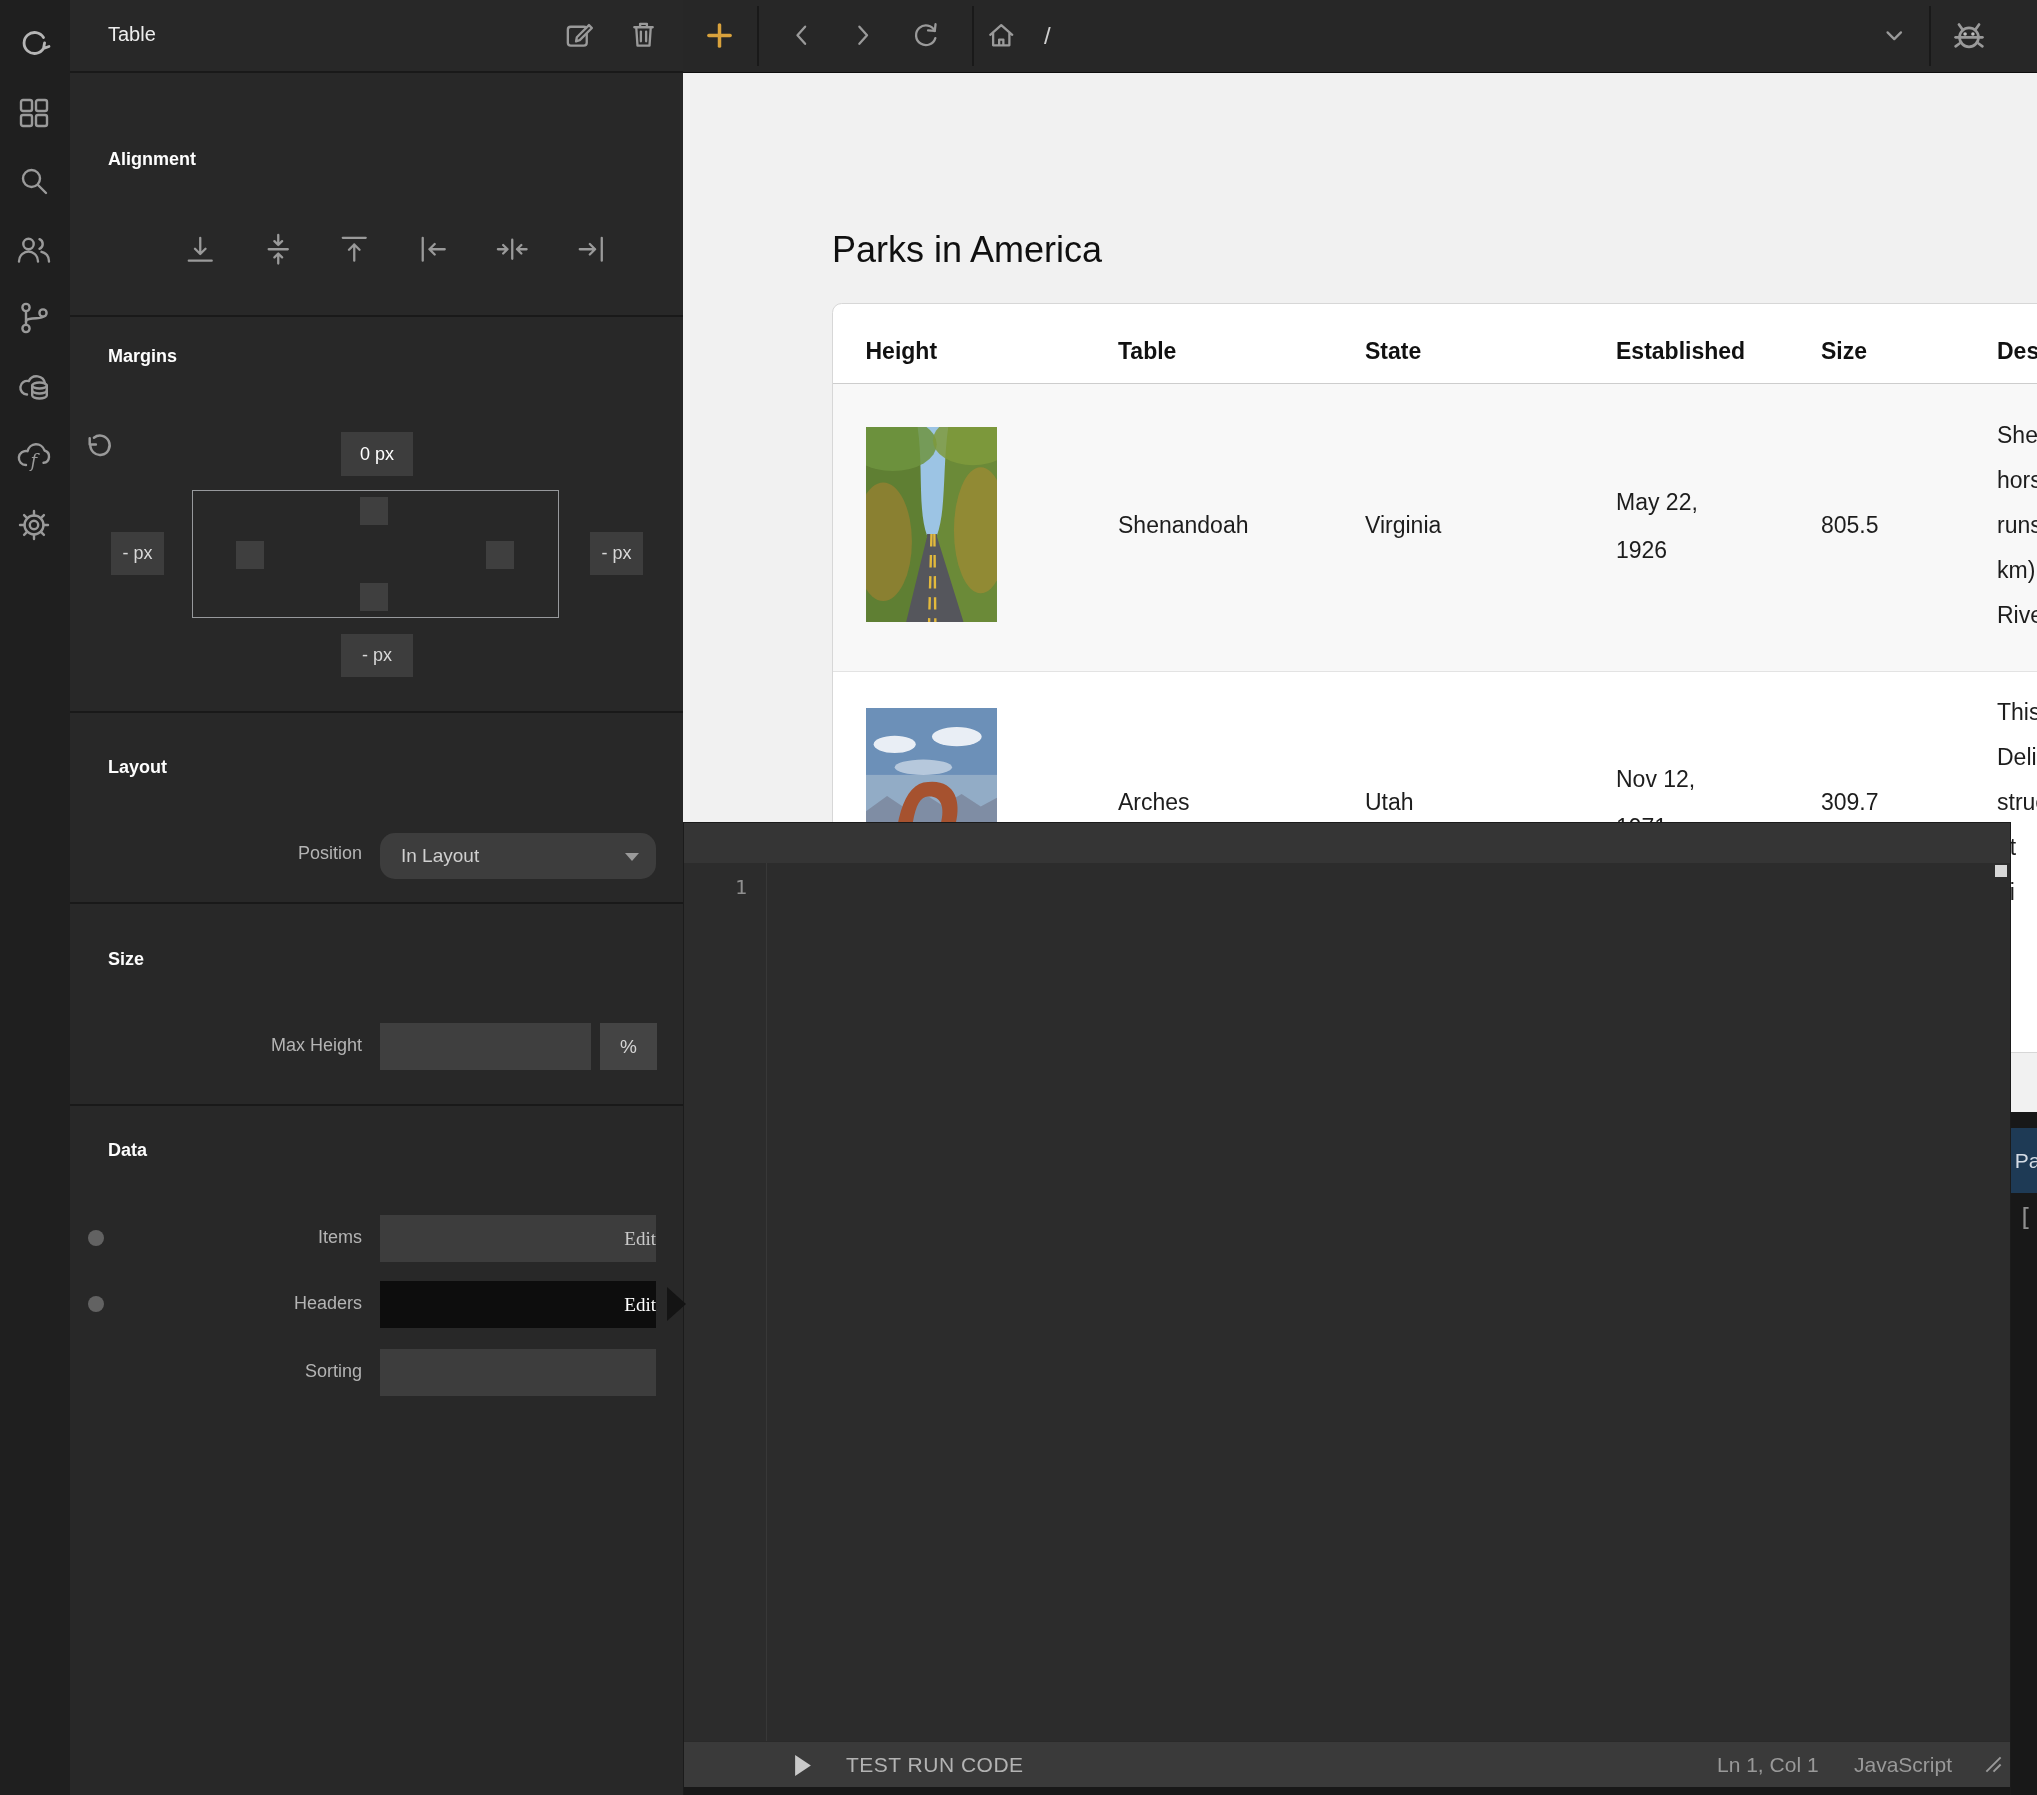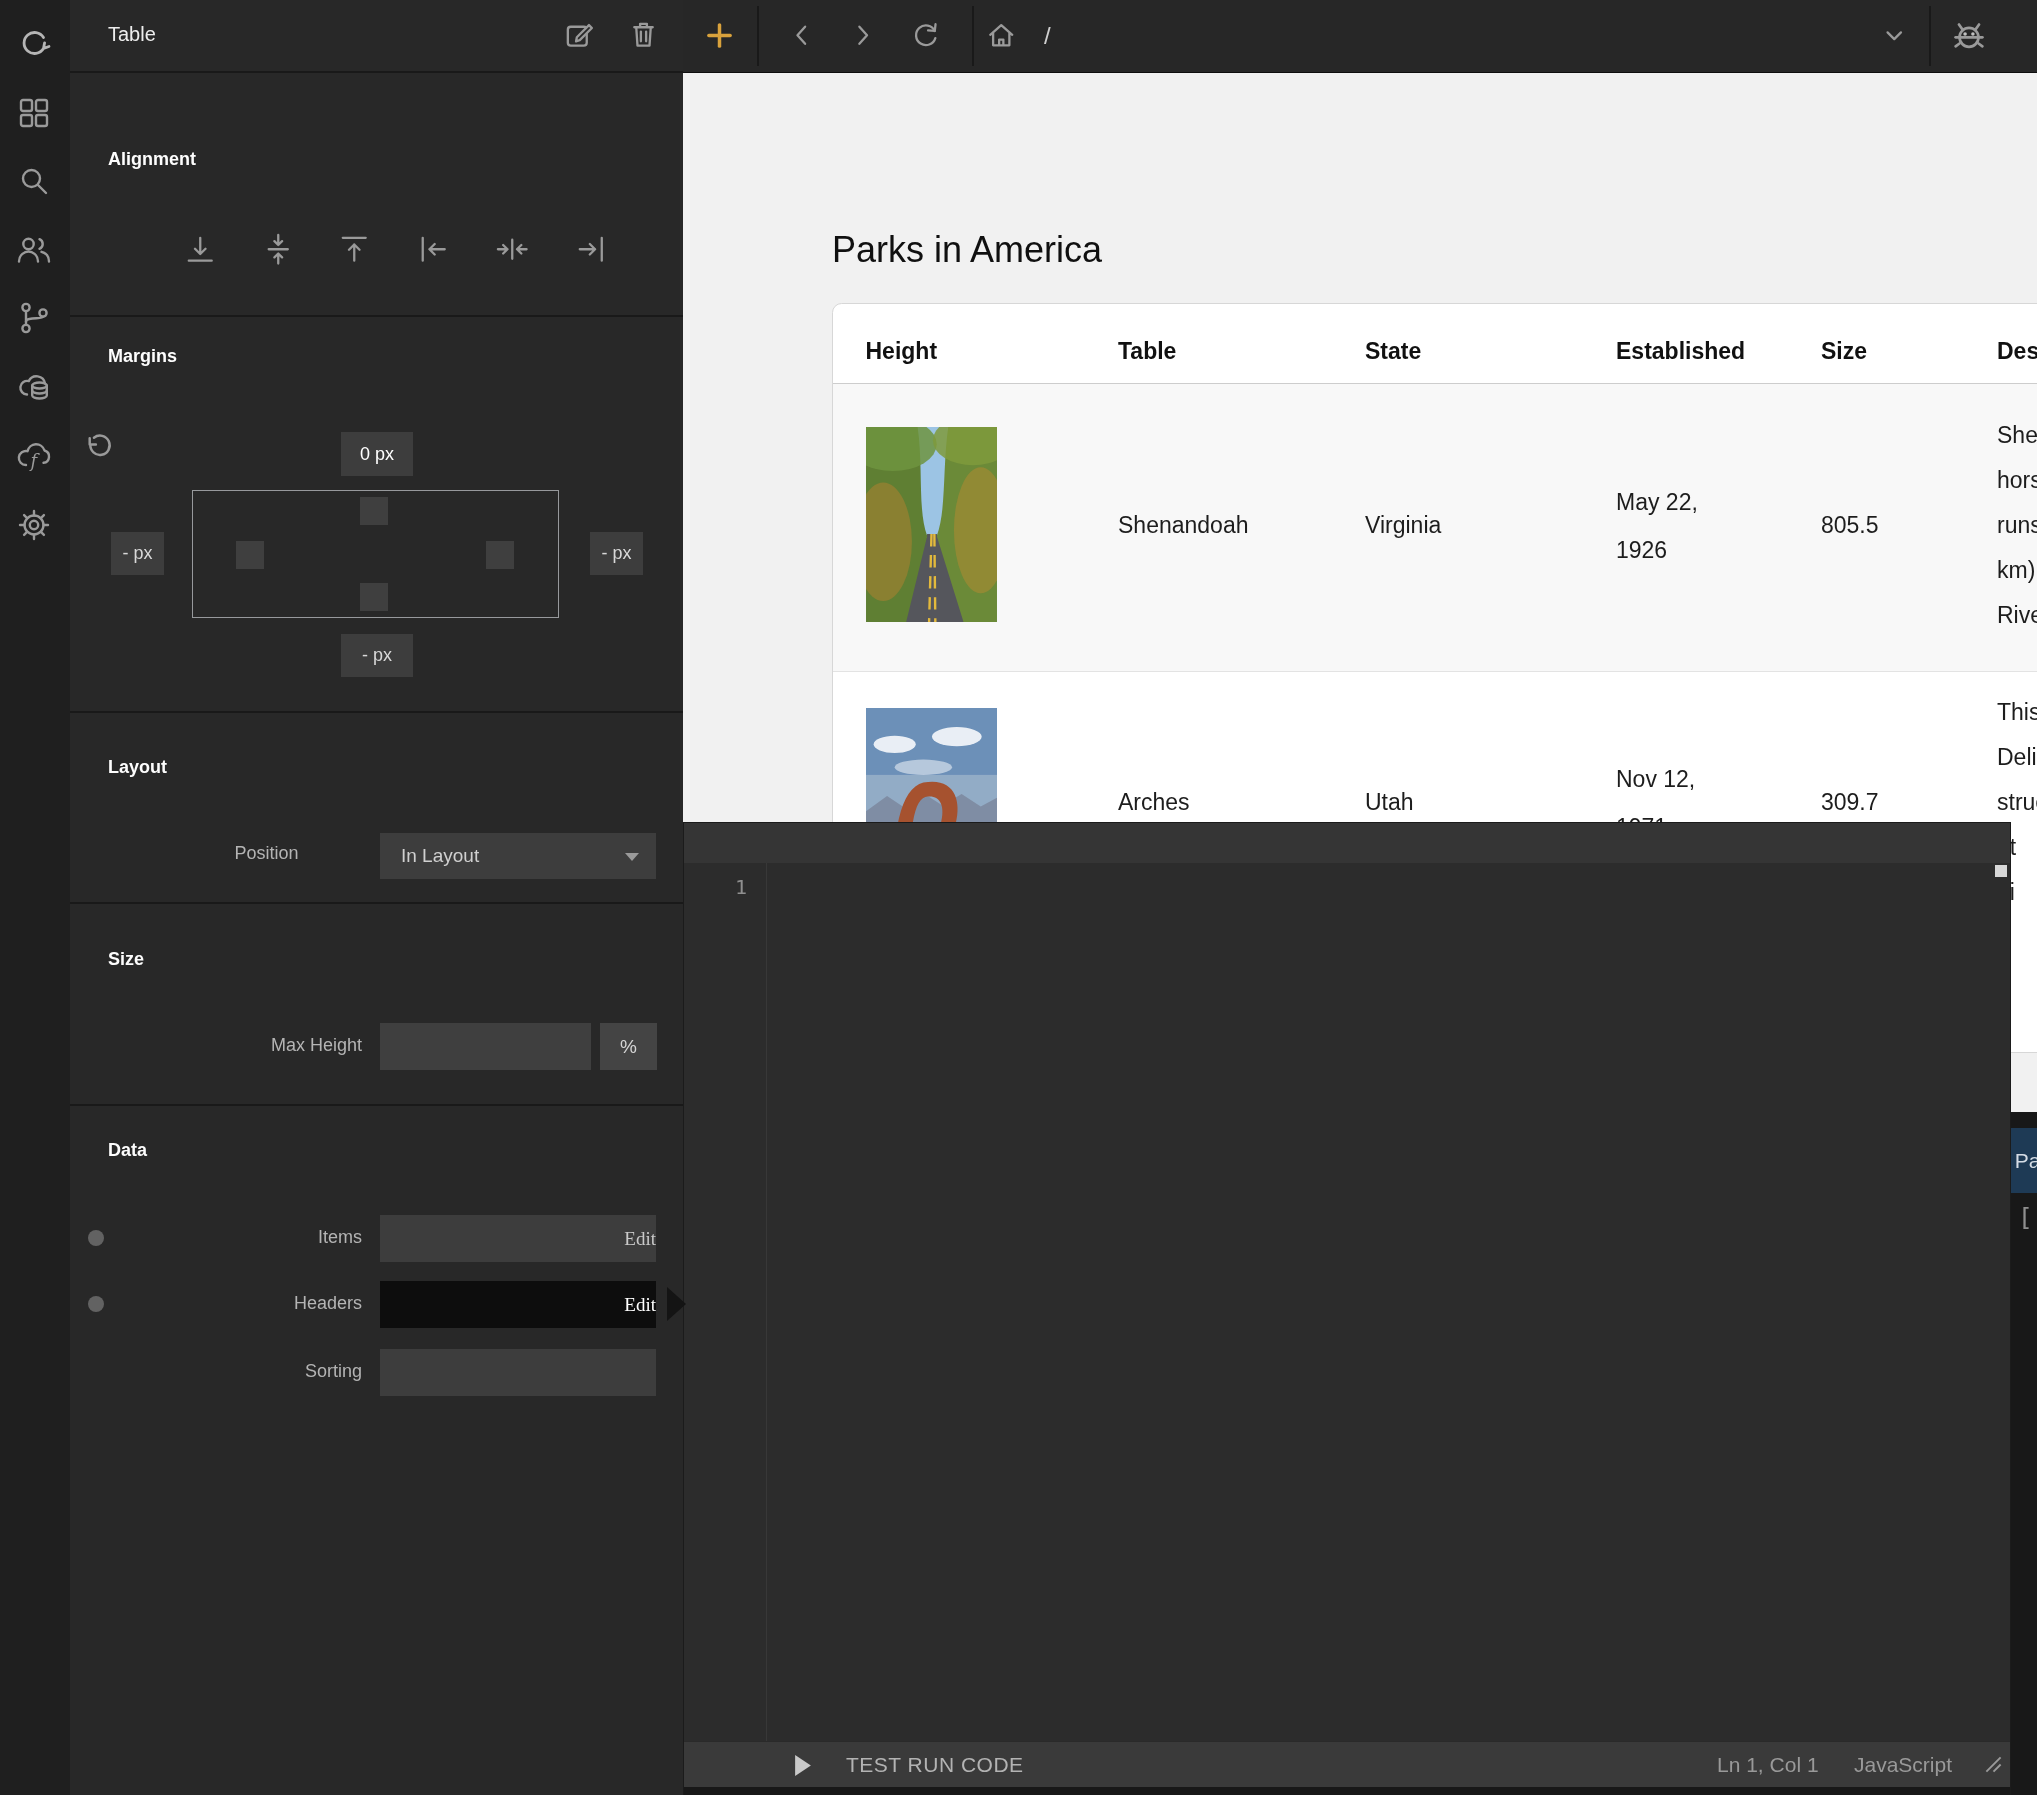--- a/index.html
+++ b/index.html
@@ -177,22 +177,22 @@
   <div class="abs" style="left:360px;top:497px;width:28px;height:28px;background:#3f3f3f;"></div>
   <div class="abs" style="left:236px;top:541px;width:28px;height:28px;background:#3f3f3f;"></div>
   <div class="abs" style="left:486px;top:541px;width:28px;height:28px;background:#3f3f3f;"></div>
   <div class="abs" style="left:360px;top:583px;width:28px;height:28px;background:#3f3f3f;"></div>
   <div class="abs badge" style="left:111px;top:532px;width:53px;height:43px;line-height:43px;">- px</div>
   <div class="abs badge" style="left:590px;top:532px;width:53px;height:43px;line-height:43px;">- px</div>
   <div class="abs badge" style="left:341px;top:634px;width:72px;height:43px;line-height:43px;">- px</div>
   <div class="hdiv" style="top:711px;"></div>
 
   <div class="abs heading" style="left:108px;top:757px;">Layout</div>
-  <div class="abs lbl" style="left:171px;top:843px;width:191px;text-align:center;">Position</div>
-  <div class="abs" style="left:380px;top:833px;width:276px;height:46px;background:#3d3d3d;">
+  <div class="abs lbl" style="left:171px;top:843px;width:191px;">Position</div>
+  <div class="abs" style="left:380px;top:833px;width:276px;height:46px;background:#3d3d3d;border-radius:15px;">
     <span class="abs" style="left:21px;top:0;line-height:46px;font-size:19px;color:#d0d0d0;">In Layout</span>
     <span class="abs" style="right:17px;top:20px;width:0;height:0;border-left:7.6px solid transparent;border-right:7.6px solid transparent;border-top:8.6px solid #9a9a9a;"></span>
   </div>
   <div class="hdiv" style="top:902px;"></div>
 
   <div class="abs heading" style="left:108px;top:949px;">Size</div>
   <div class="abs lbl" style="left:171px;top:1035px;width:191px;">Max Height</div>
   <div class="abs" style="left:380px;top:1023px;width:211px;height:47px;background:#3f3f3f;"></div>
   <div class="abs" style="left:600px;top:1023px;width:57px;height:47px;background:#444;color:#d5d5d5;font-size:19px;text-align:center;line-height:47px;">%</div>
   <div class="hdiv" style="top:1104px;"></div>

